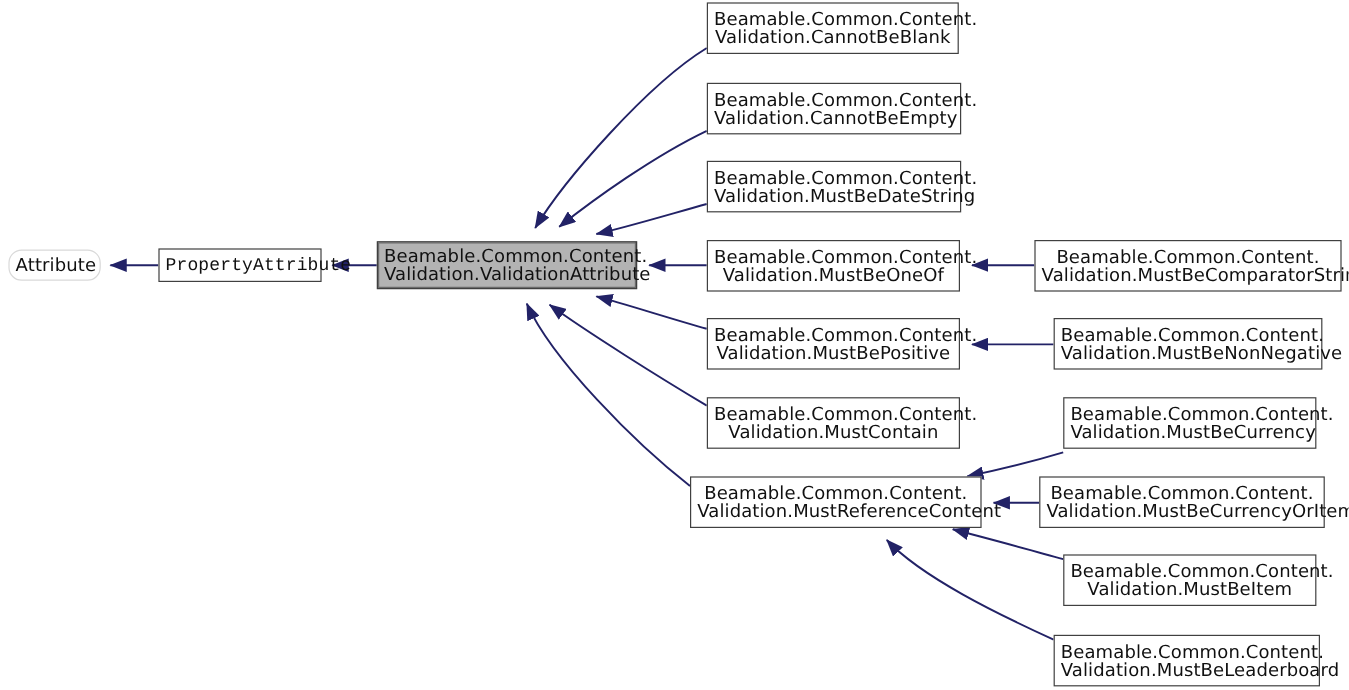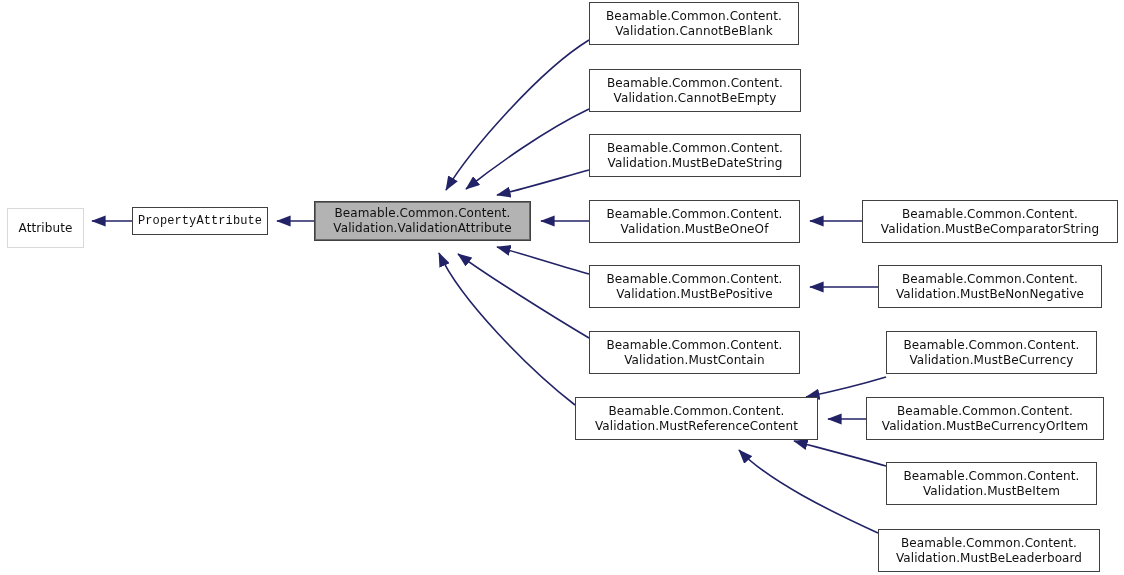--- a/index.html
+++ b/index.html
@@ -25,21 +25,21 @@
   }
   .node {
     position: absolute;
     box-sizing: border-box;
     display: flex;
     align-items: center;
     justify-content: center;
     text-align: center;
     background: #ffffff;
     border: 1px solid #404040;
-    font-size: 12px;
+    font-size: 15px;
     line-height: 15px;
     color: #101010;
     letter-spacing: 0.1px;
     white-space: pre-line;
     padding: 0 5px;
   }
   .node.current {
     background: #b3b3b3;
     border: 1px solid #404040;
     box-shadow: 1px 1px 0 0 #6b6b6b inset, -1px -1px 0 0 #6b6b6b inset;
@@ -77,21 +77,21 @@
         <path d="M589,338 C552,316 488,276 458,254" fill="none" stroke="#222266" stroke-width="1.6" marker-end="url(#arrowhead)"></path>
         <path d="M575,405 C530,370 460,300 439,253" fill="none" stroke="#222266" stroke-width="1.6" marker-end="url(#arrowhead)"></path>
         <path d="M886,377 C866,383 830,392 806,397" fill="none" stroke="#222266" stroke-width="1.6" marker-end="url(#arrowhead)"></path>
         <path d="M866,419 L828,419" fill="none" stroke="#222266" stroke-width="1.6" marker-end="url(#arrowhead)"></path>
         <path d="M886,466 C862,459 820,448 794,441" fill="none" stroke="#222266" stroke-width="1.6" marker-end="url(#arrowhead)"></path>
         <path d="M878,533 C832,512 768,481 739,450" fill="none" stroke="#222266" stroke-width="1.6" marker-end="url(#arrowhead)"></path>
       </g>
   </svg>
 
   <div id="node-layer">
-      <div class="node external" style="left: 7px; top: 208px; width: 77px; height: 40px;"><span class="node-label">Attribute</span></div>
+      <div class="node external" style="left: 7px; top: 208px; width: 77px; height: 26px; border-radius: 11px;"><span class="node-label">Attribute</span></div>
       <div class="node" style="left: 132px; top: 207px; width: 136px; height: 28px; font-family: Liberation Mono, monospace;"><span class="node-label">PropertyAttribute</span></div>
       <div class="node current" style="left: 314px; top: 201px; width: 217px; height: 40px;"><span class="node-label">Beamable.Common.Content.
 Validation.ValidationAttribute</span></div>
       <div class="node" style="left: 589px; top: 2px; width: 210px; height: 43px;"><span class="node-label">Beamable.Common.Content.
 Validation.CannotBeBlank</span></div>
       <div class="node" style="left: 589px; top: 69px; width: 212px; height: 43px;"><span class="node-label">Beamable.Common.Content.
 Validation.CannotBeEmpty</span></div>
       <div class="node" style="left: 589px; top: 134px; width: 212px; height: 43px;"><span class="node-label">Beamable.Common.Content.
 Validation.MustBeDateString</span></div>
       <div class="node" style="left: 589px; top: 200px; width: 211px; height: 43px;"><span class="node-label">Beamable.Common.Content.

